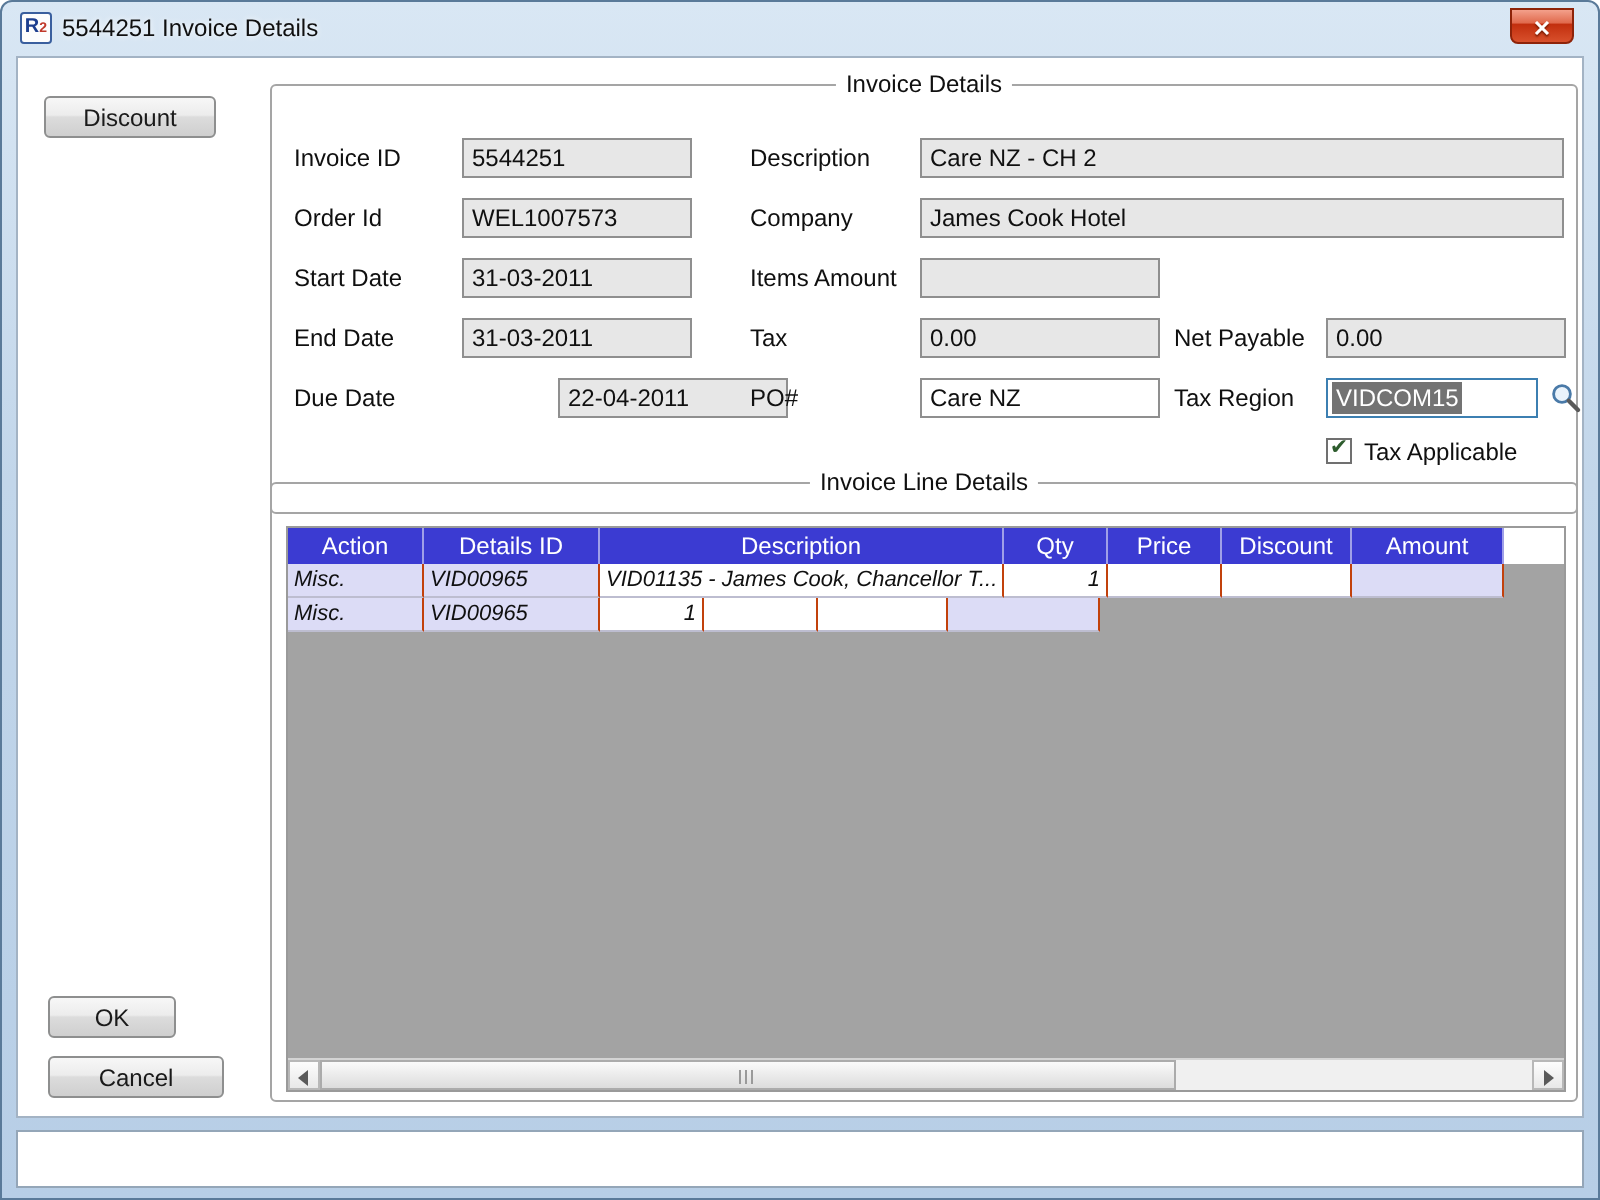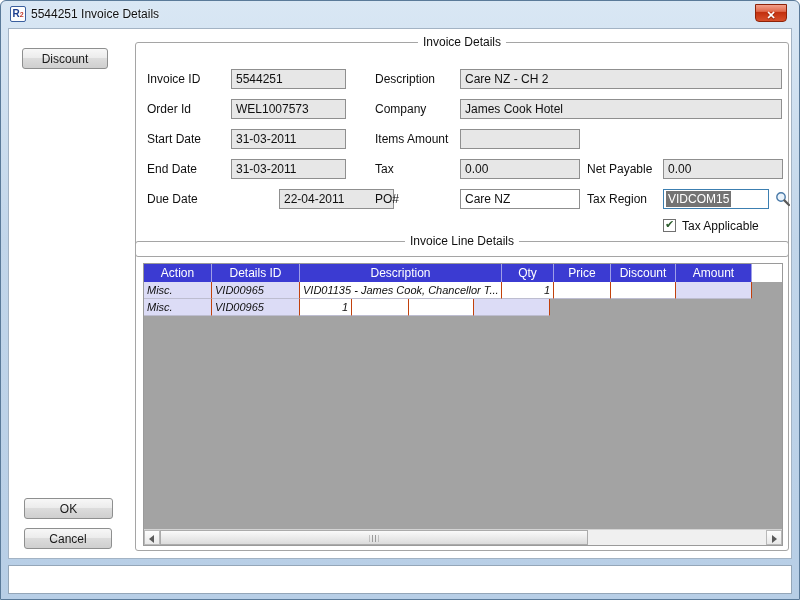--- a/index.html
+++ b/index.html
@@ -46,21 +46,21 @@
     background: #ffffff; border: 1px solid #94a6b8;
   }
   
   .btn {
     position: absolute; height: 21px;
     font-family: "Liberation Sans", sans-serif; font-size: 12px; color: #1a1a1a;
     background: linear-gradient(#f7f7f7, #ececec 45%, #dcdcdc 50%, #cfcfcf);
     border: 1px solid #8e8f8f; border-radius: 3px; cursor: pointer;
   }
   .btn.comments { left: 13px; top: 19px; width: 86px; }
-  .btn.ok       { left: 15px; top: 469px; width: 89px; }
+  .btn.ok       { left: 15px; top: 469px; width: 64px; }
   .btn.cancel   { left: 15px; top: 499px; width: 88px; }
   
   .groupbox { position: absolute; border: 1px solid #a5a5a5; border-radius: 3px; }
   .g1 { left: 126px; top: 13px;  width: 654px; height: 215px; }
   .g2 { left: 126px; top: 212px; width: 654px; height: 310px; }
   .legend {
     position: absolute; top: -8px; left: 50%; transform: translateX(-50%);
     background: #ffffff; padding: 0 5px; font-size: 12px; color: #101010; white-space: nowrap;
   }
   

